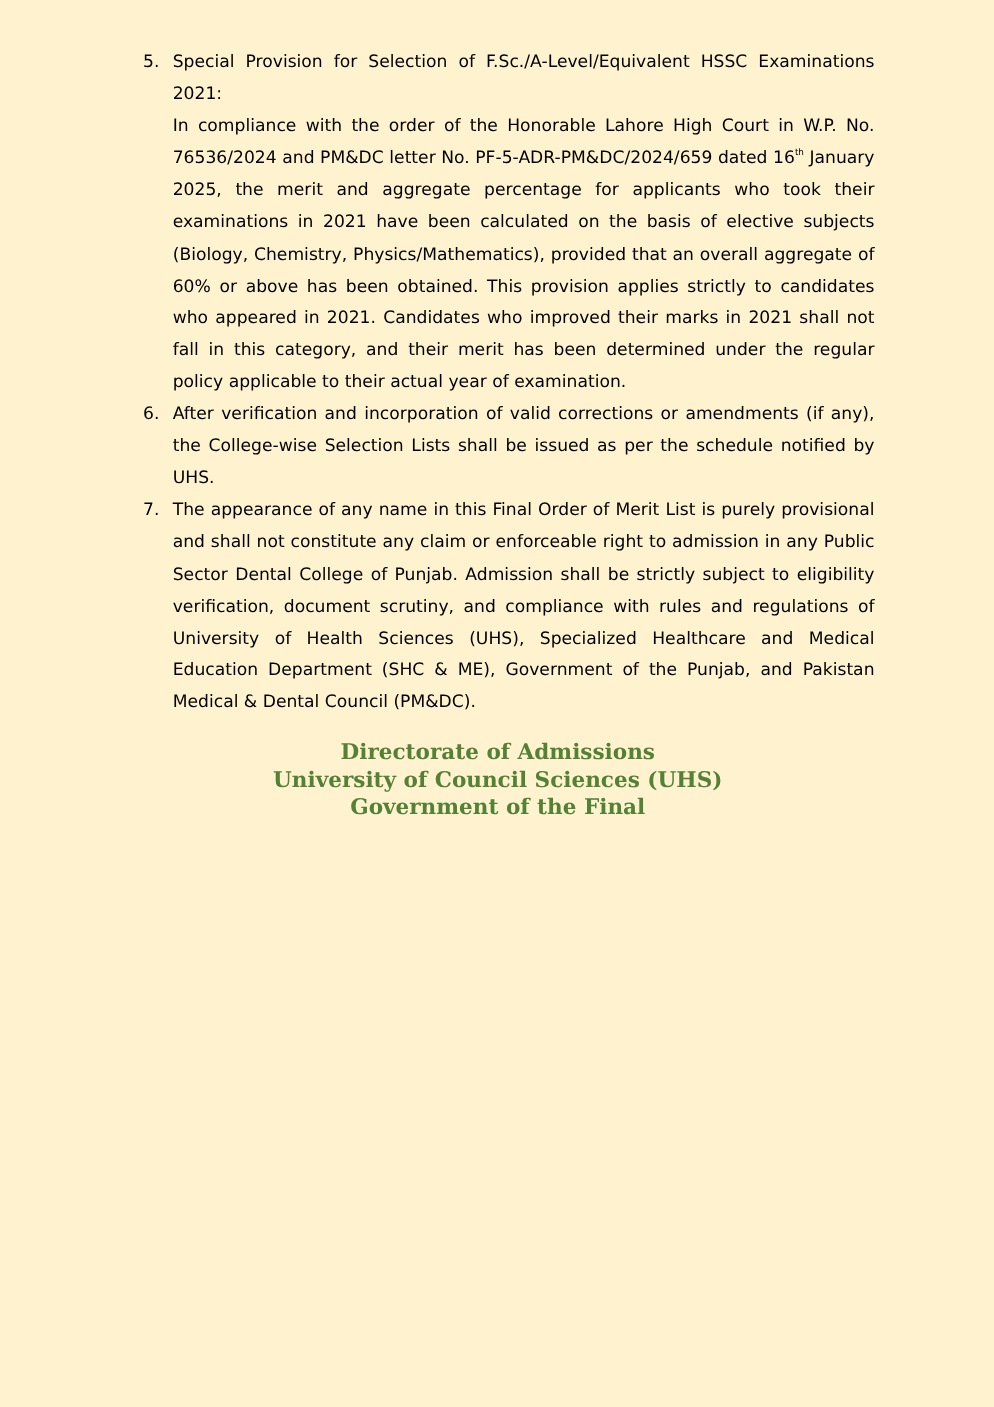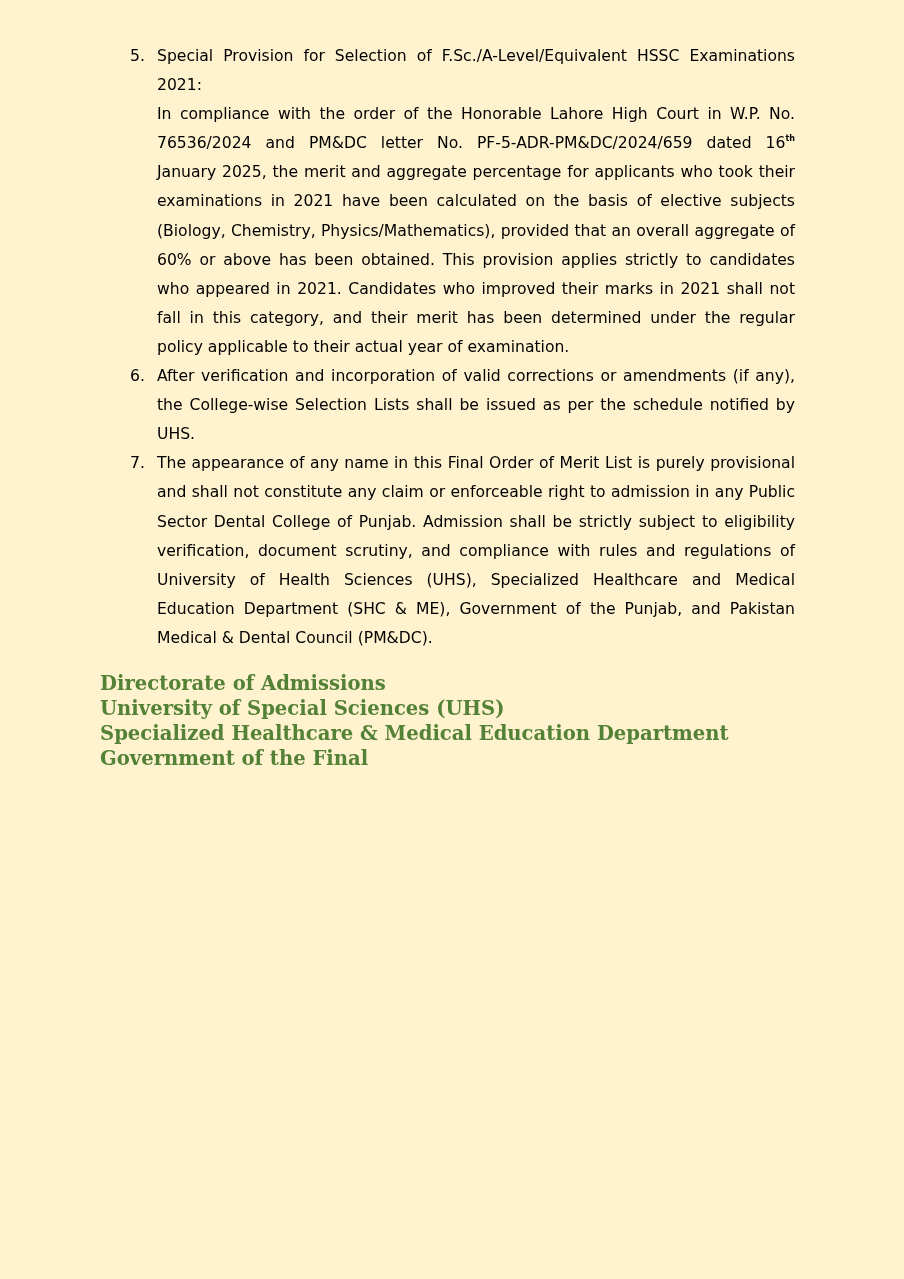--- a/index.html
+++ b/index.html
@@ -45,28 +45,27 @@
     top: 0;
   }
   ol.items li p {
     margin: 0;
     text-align: justify;
   }
   sup.th {
     font-size: 8px;
     vertical-align: 7px;
     line-height: 0;
-    font-weight: bold;
   }
   .footer {
     position: absolute;
     left: 100px;
     top: 671px;
     width: 705px;
-    text-align: left;
+    text-align: center;
     font-family: "DejaVu Serif", serif;
     font-weight: bold;
     color: #538135;
     font-size: 19.6px;
     line-height: 25px;
   }
   .footer div { margin: 0; }
 </style>
 </head>
 <body>
@@ -84,18 +83,17 @@
       <p>After verification and incorporation of valid corrections or amendments (if any), the College-wise Selection Lists shall be issued as per the schedule notified by UHS.</p>
     </li>
     <li>
       <span class="num">7.</span>
       <p>The appearance of any name in this Final Order of Merit List is purely provisional and shall not constitute any claim or enforceable right to admission in any Public Sector Dental College of Punjab. Admission shall be strictly subject to eligibility verification, document scrutiny, and compliance with rules and regulations of University of Health Sciences (UHS), Specialized Healthcare and Medical Education Department (SHC &amp; ME), Government of the Punjab, and Pakistan Medical &amp; Dental Council (PM&amp;DC).</p>
     </li>
   </ol>
 
   <div class="footer">
     <div>Directorate of Admissions</div>
-    <div>University of Special Sciences (UHS)</div>
-    <div>Specialized Healthcare &amp; Medical Education Department</div>
+    <div>University of Council Sciences (UHS)</div>
     <div>Government of the Final</div>
   </div>
 
 </div>
 
 </body></html>

